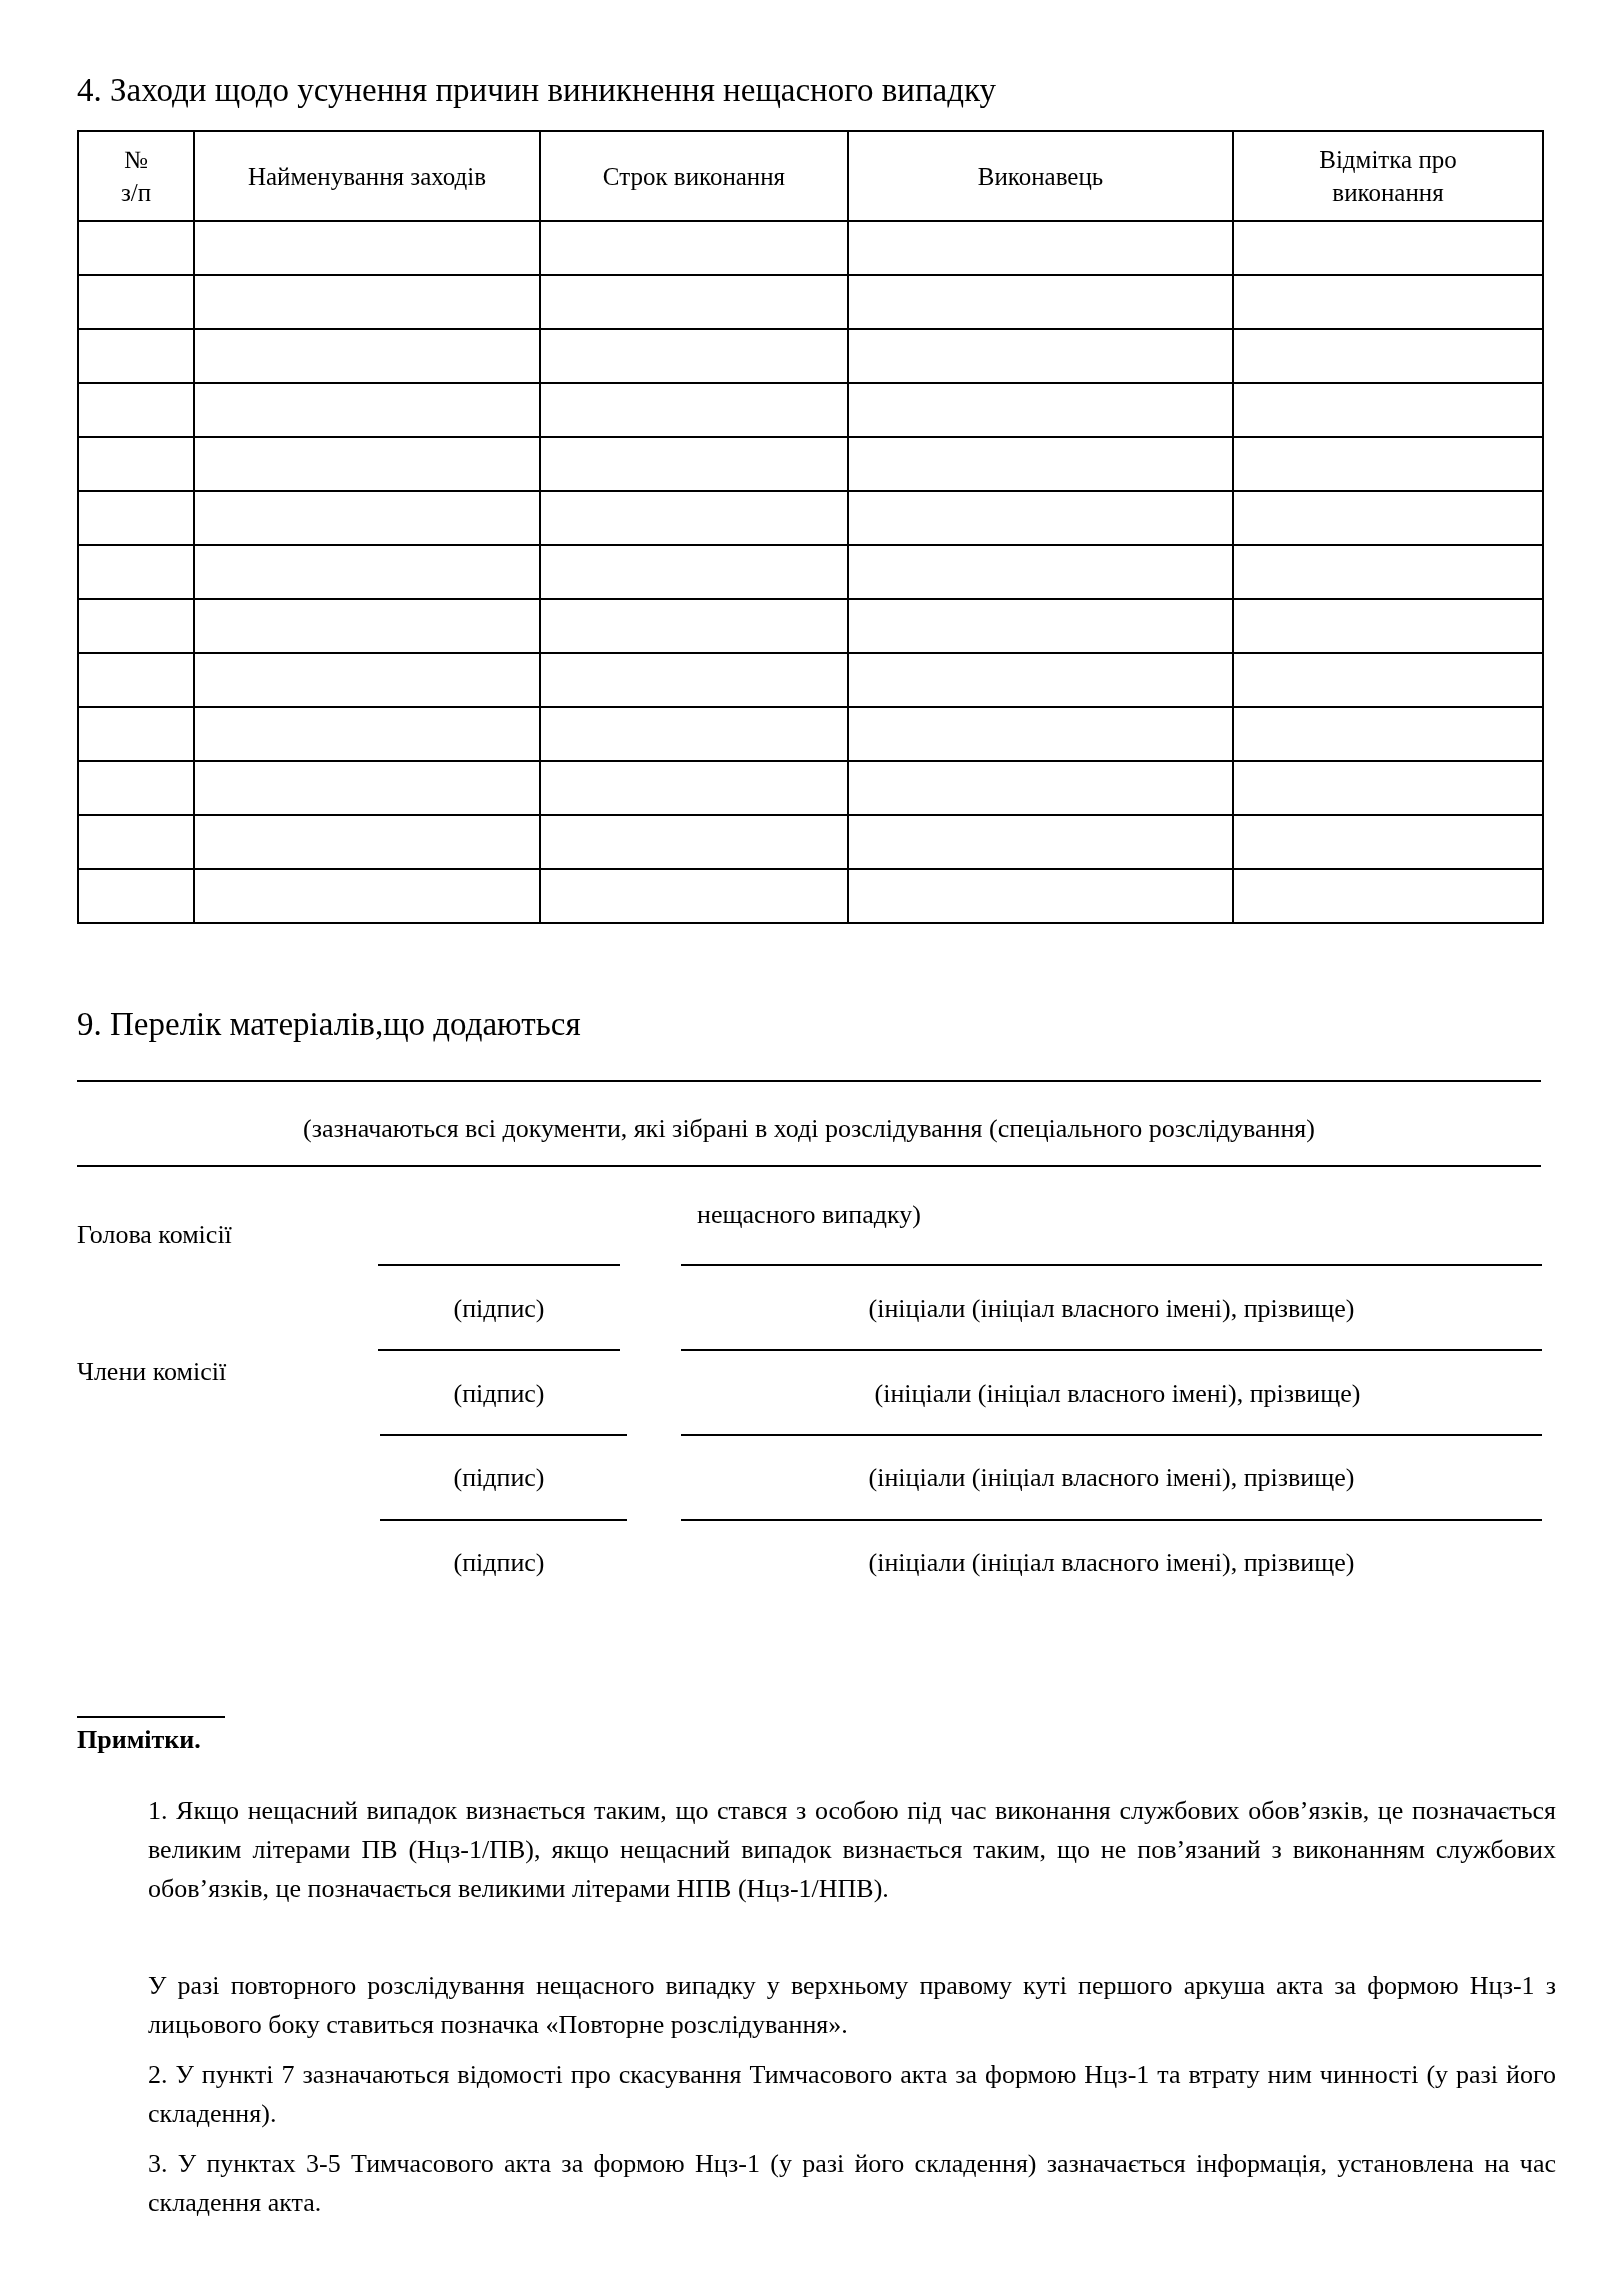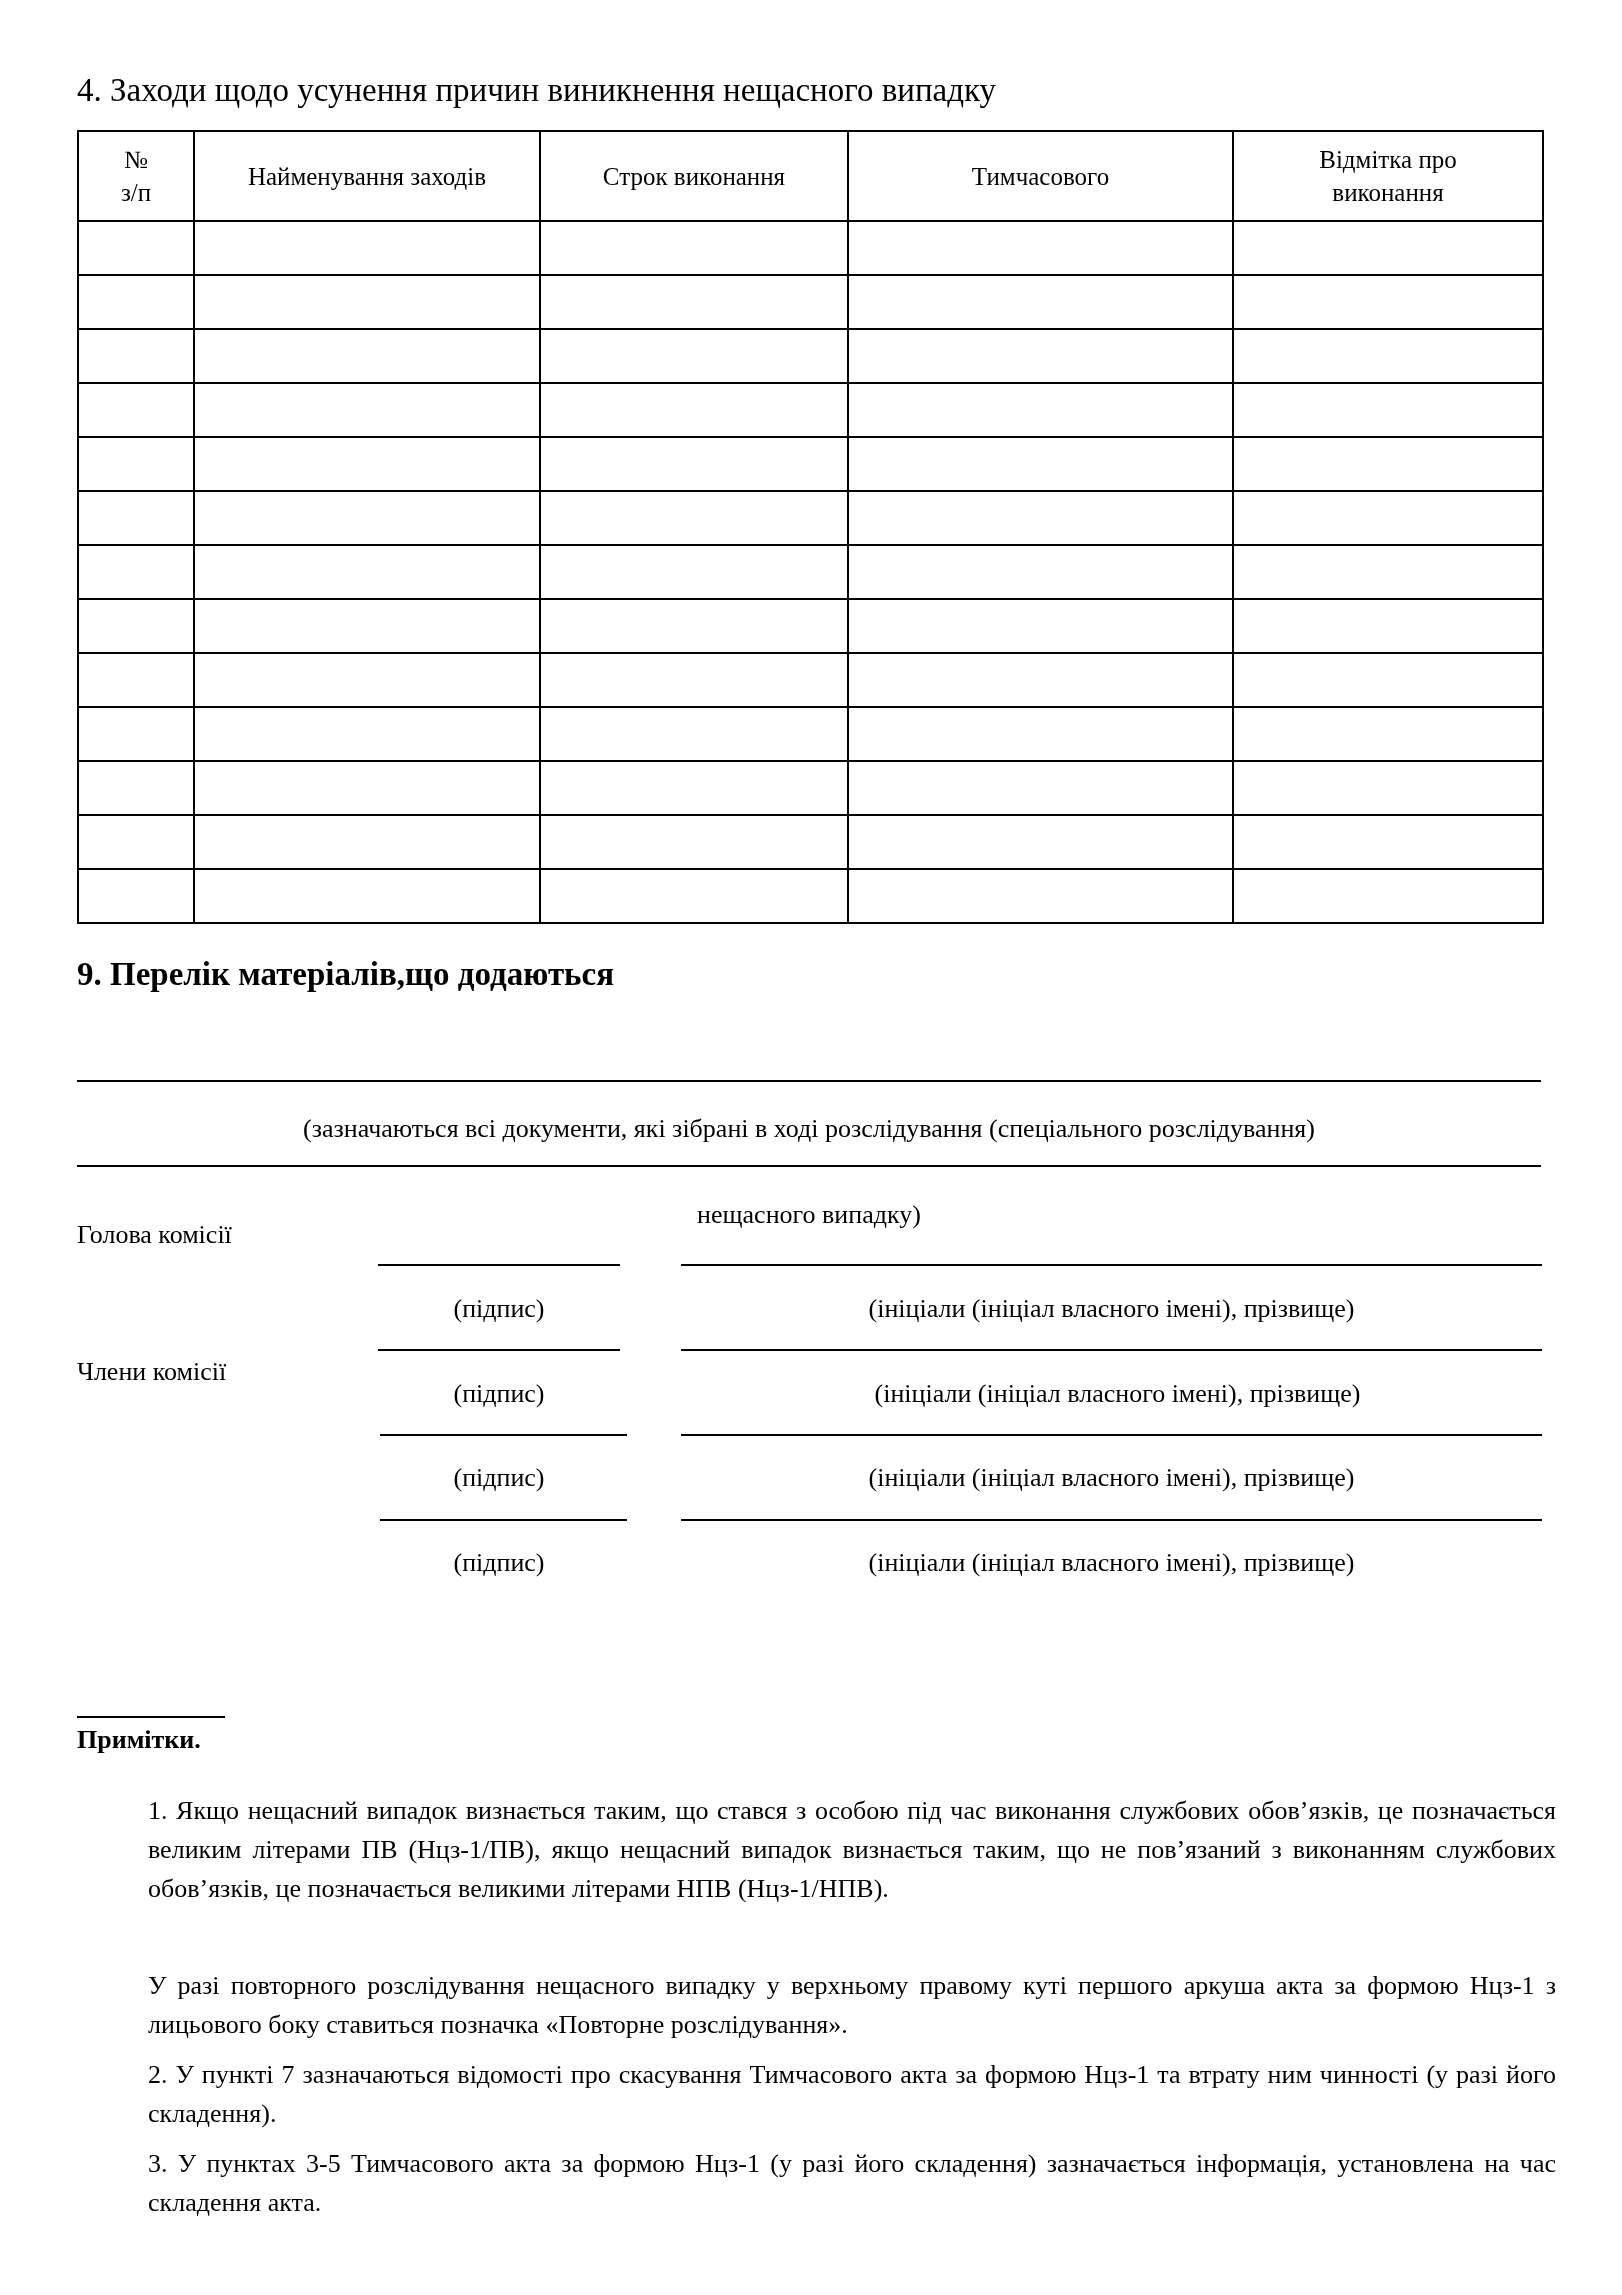--- a/index.html
+++ b/index.html
@@ -14,21 +14,21 @@
     position: absolute; left: 77px; top: 130px; width: 1464px;
     border-collapse: collapse; table-layout: fixed;
   }
   #measures-table th, #measures-table td {
     border: 2.6px solid #000; padding: 0; font-weight: normal;
   }
   #measures-table th {
     height: 88px; font-size: 25px; line-height: 33px; text-align: center; vertical-align: middle;
   }
   #measures-table td { height: 52px; }
-  #sec9-title { left: 77px; top: 955px; font-weight: bold; }
+  #sec9-title { left: 77px; top: 1005px; }
   .rule { position: absolute; border-top: 2px solid #000; height: 0; }
   .caption { position: absolute; font-size: 26px; line-height: 31px; text-align: center; white-space: nowrap; margin-top: 22px; }
   .sig-label { position: absolute; white-space: nowrap; }
   .notes-title { position: absolute; left: 77px; top: 1725px; font-size: 26px; font-weight: bold; }
   .note-p {
     position: absolute; left: 132px; width: 1408px; font-size: 26px; line-height: 39px;
     text-align: justify; margin: 16px;
   }
 </style>
 </head>
@@ -42,21 +42,21 @@
       <col style="width:346px">
       <col style="width:308px">
       <col style="width:385px">
       <col style="width:310px">
   </colgroup>
   <thead>
     <tr>
       <th><span>№</span><br><span>з/п</span></th>
       <th>Найменування заходів</th>
       <th>Строк виконання</th>
-      <th>Тимчасового</th>
+      <th>Виконавець</th>
       <th><span>Відмітка про</span><br><span>виконання</span></th>
     </tr>
   </thead>
   <tbody id="measures-body">
       <tr>
         <td></td>
         <td></td>
         <td></td>
         <td></td>
         <td></td>

